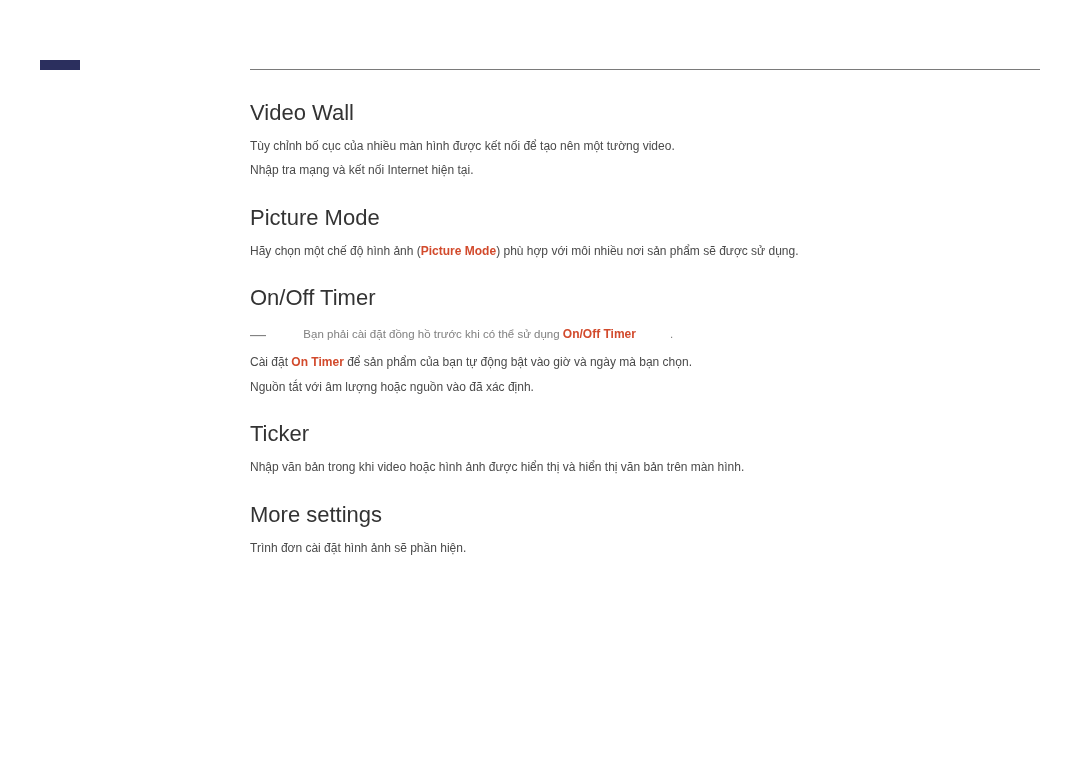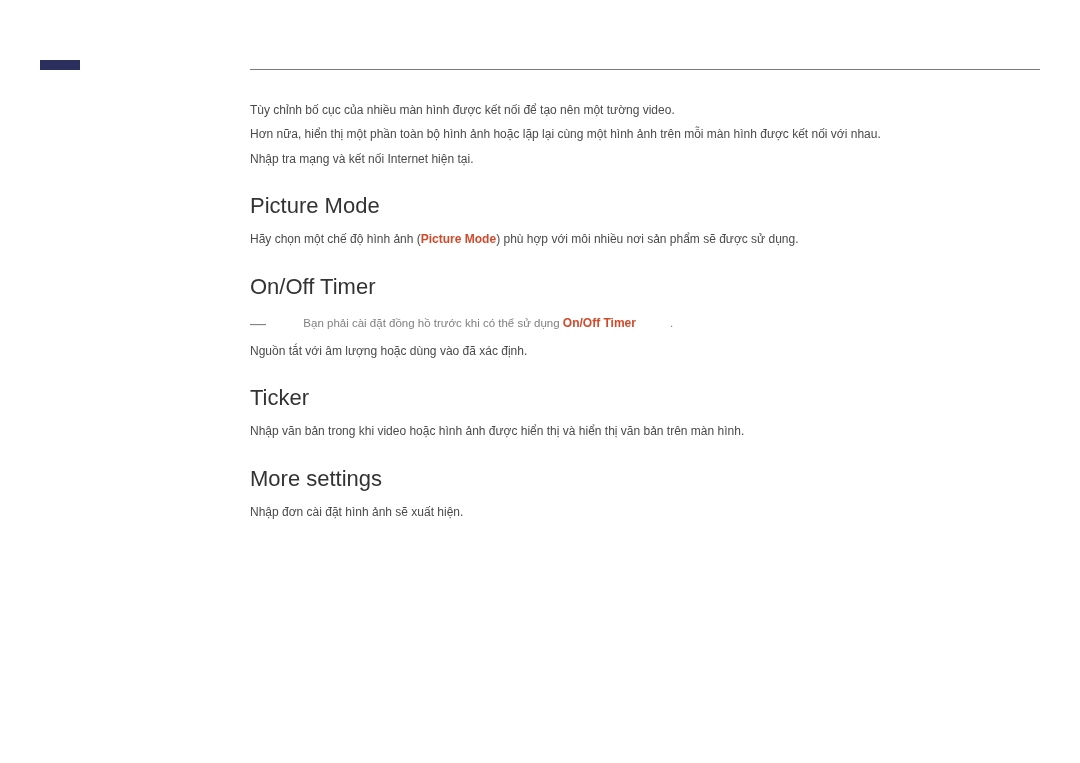--- a/index.html
+++ b/index.html
@@ -68,37 +68,40 @@
 </style>
 </head>
 <body>
 
 <div class="page">
   <div class="top-bar"></div>
   <hr class="top-hr">
 
   <div class="content">
 
+    <h2 class="first">Video Wall</h2>
     <p>Tùy chỉnh bố cục của nhiều màn hình được kết nối để tạo nên một tường video.</p>
-    <p>Hơn nữa, hiển thị một phần toàn bộ hình ảnh hoặc lặp lại cùng một hình ảnh trên mỗi màn hình được kết nối với nhau.</p>
 
     <p>Nhập tra mạng và kết nối Internet hiện tại.</p>
 
     <h2>Picture Mode</h2>
     <p>
       <span>Hãy chọn một chế độ hình ảnh (</span><span class="em-red">Picture Mode</span><span>) phù hợp với môi nhiều nơi sản phẩm sẽ được sử dụng.</span>
     </p>
 
     <h2>On/Off Timer</h2>
     <p>
       <span class="note-dash">―</span>
       <span class="note">Bạn phải cài đặt đồng hồ trước khi có thể sử dụng </span><span class="em-red">On/Off Timer</span><span class="note">.</span>
     </p>
-    <p>Nguồn tắt với âm lượng hoặc dùng vào đã xác định.</p>
+    <p>
+      <span>Cài đặt </span><span class="em-red">On Timer</span><span> để sản phẩm của bạn tự động bật vào giờ và ngày mà bạn chọn.</span>
+    </p>
+    <p>Nguồn tắt với âm lượng hoặc nguồn vào đã xác định.</p>
 
     <h2>Ticker</h2>
     <p>Nhập văn bản trong khi video hoặc hình ảnh được hiển thị và hiển thị văn bản trên màn hình.</p>
 
     <h2>More settings</h2>
-    <p>Nhập đơn cài đặt hình ảnh sẽ xuất hiện.</p>
+    <p>Trình đơn cài đặt hình ảnh sẽ phần hiện.</p>
 
   </div>
 </div>
 
 </body></html>

